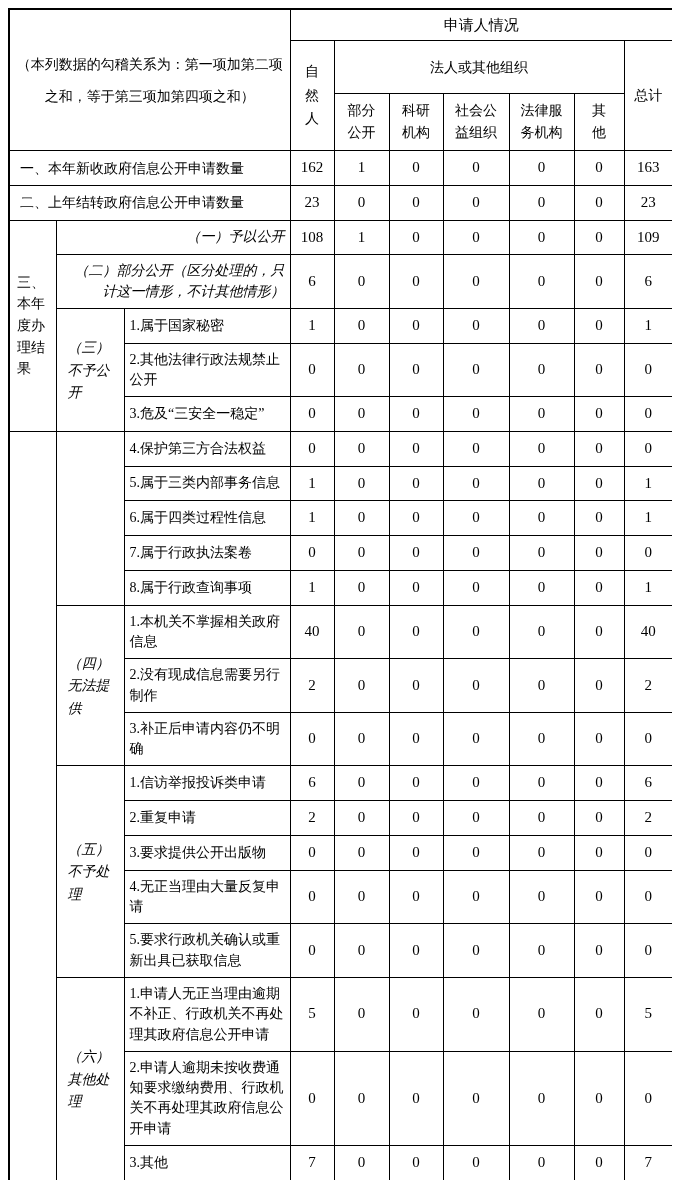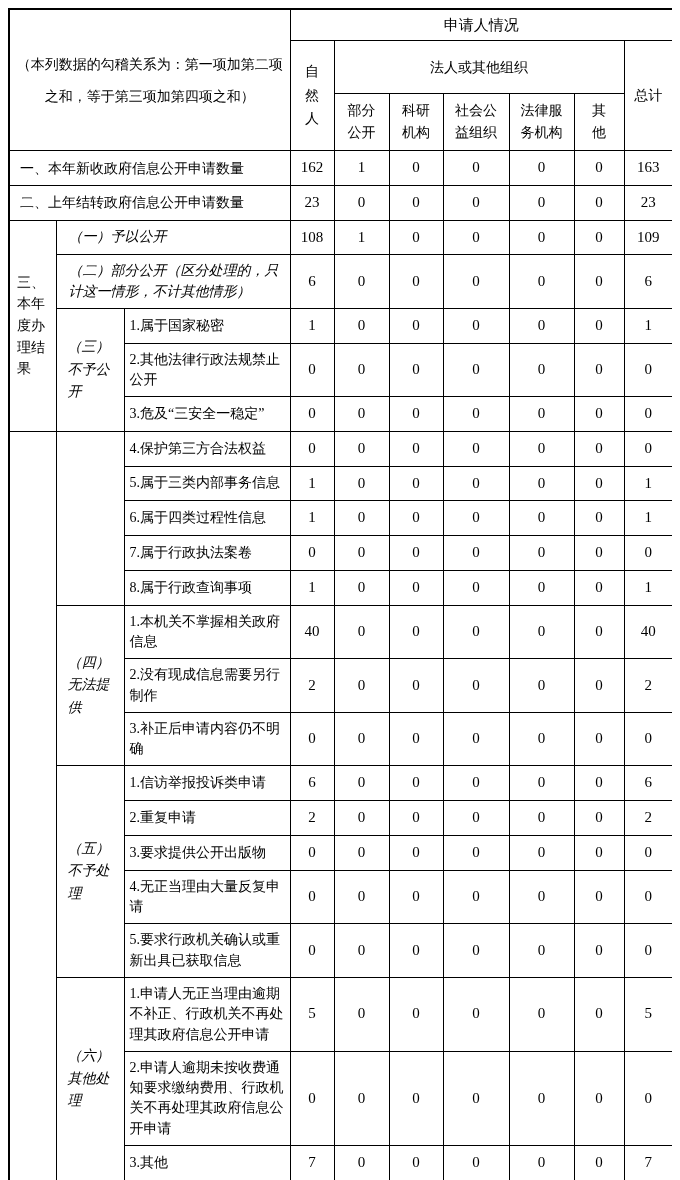--- a/index.html
+++ b/index.html
@@ -9,24 +9,24 @@
      padding:6px 5px;word-break:normal;overflow-wrap:break-word;}
   
   .c-note{text-align:center;line-height:2.3;padding:19px 6px;font-size:14px;}
   .c-apptitle{text-align:center;height:24px;font-size:15px;padding:3px;}
   .c-legal{text-align:center;height:24px;padding:14px;}
   .c-natural{text-align:center;padding:4px 14px;line-height:1.7;}
   .c-orgcol{text-align:center;padding:4px 11px;line-height:1.55;height:48px;}
   .c-total{text-align:center;}
   
   .c-main{text-align:left;padding-left:10px;font-size:14px;margin-top:12px;}
-  .c-sub{text-align:left;padding-left:12px;font-family:"Liberation Serif",serif;
+  .c-sub{text-align:right;padding-left:12px;font-family:"Liberation Serif",serif;
          font-style:italic;font-size:14px;}
   .c-group{text-align:left;padding:4px 4px 4px 11px;line-height:1.6;
-           font-family:Liberation Serif, serif;font-style:italic;}
+           font-family:Liberation Sans, sans-serif;font-style:italic;}
   .c-item{text-align:left;padding-left:5px;font-family:"Liberation Serif",serif;
           }
   .c-vert{text-align:left;padding:17px 7px;line-height:1.55;}
   .c-empty{padding:0;}
   
   .c-val{text-align:center;font-family:"Liberation Serif",serif;font-style:normal;
          font-size:15px;}
 </style>
 </head>
 <body>

